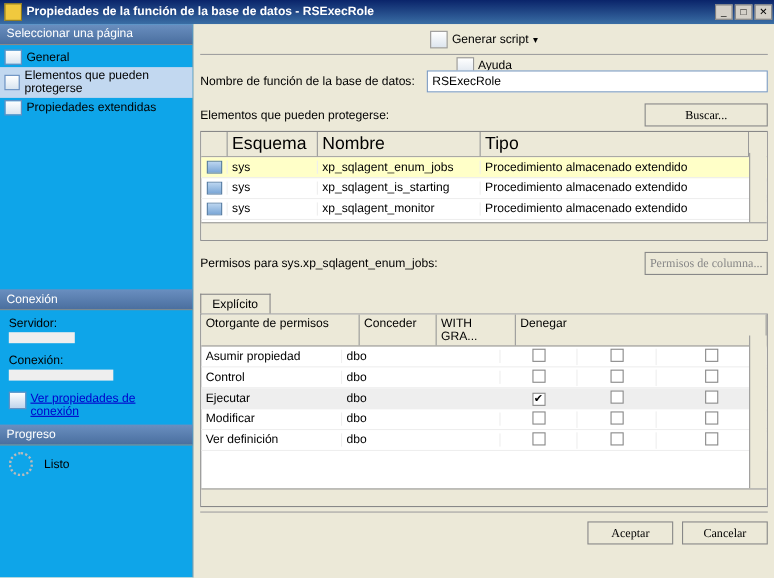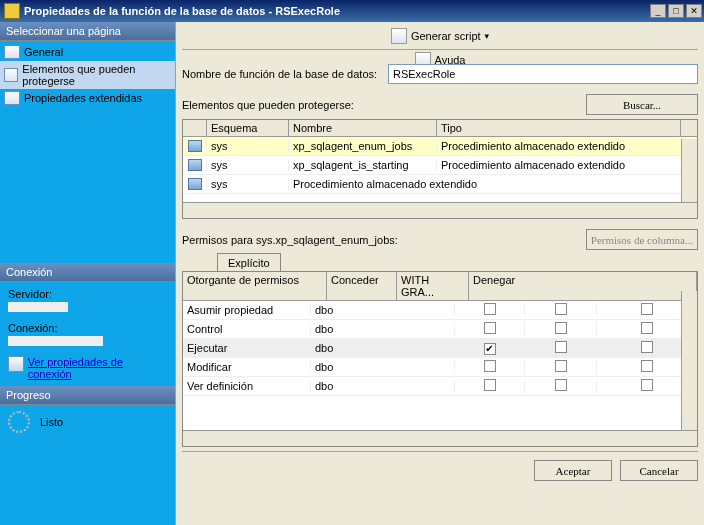--- a/index.html
+++ b/index.html
@@ -36,41 +36,41 @@
 .formrow { display: flex; align-items: center; margin: 6px 0 10px 0; }
 .formrow .flbl { width: 206px; }
 .formrow input { flex: 1; height: 20px; border: 1px solid #7a9ac0; padding: 0 4px; font-family: Liberation Sans, sans-serif; font-size: 11px; background: #fff; }
 
 .rowright { display: flex; justify-content: space-between; align-items: center; margin-bottom: 4px; }
 .btn { background: #ece9d8; border: 1px solid #888; padding: 2px 0; font-family: Tahoma; font-size: 11px; cursor: pointer; text-align: center; width: 112px; height: 21px; }
 .btn.disabled { color: #888; cursor: default; }
 
 .gridwrap { border: 1px solid #888; background: #fff; position: relative; height: 100px; }
 .grid-head { display: flex; background: #ece9d8; border-bottom: 1px solid #999; }
-.grid-head .gh { border-right: 1px solid #999; padding: 2px 4px; font-size: 11px; }
+.grid-head .gh { border-right: 1px solid #999; padding: 2px 4px; font-size: 16px; }
 .gh.c0 { width: 24px; }
 .gh.c1 { width: 82px; }
 .gh.c2 { width: 148px; }
 .gh.c3 { flex: 1; }
 .gh.cscroll { width: 16px; border-right: none; background: #ece9d8; }
 .grid-row { display: flex; border-bottom: 1px solid #eee; height: 19px; align-items: center; }
 .grid-row.sel { background: #ffffc8; }
 .grid-row .gc { border-right: 1px solid #eee; padding: 0 4px; font-size: 11px; overflow: hidden; white-space: nowrap; }
 .gc.c0 { width: 24px; display: flex; align-items: center; justify-content: center; }
 .gc.c1 { width: 82px; }
 .gc.c2 { width: 148px; }
 .gc.c3 { flex: 1; }
 .rowic { width: 14px; height: 12px; background: linear-gradient(#bcd6f0,#7aa6d6); border: 1px solid #5078a0; }
 .grid-hscroll { height: 16px; background: #ece9d8; border-top: 1px solid #999; position: absolute; bottom: 0; left: 0; right: 0; }
 .grid-vscroll { width: 16px; background: #ece9d8; border-left: 1px solid #999; position: absolute; top: 19px; bottom: 16px; right: 0; }
 
-.permlbl { margin: 10px 0 2px 0; display: flex; justify-content: space-between; align-items: center; }
+.permlbl { margin: 10px 0 16px 0; display: flex; justify-content: space-between; align-items: center; }
 
 .tabs { display: flex; }
-.tab { background: #ece9d8; border: 1px solid #888; border-bottom: none; padding: 3px 10px; font-size: 11px; cursor: pointer; position: relative; top: 1px; margin-left: 35px; }
+.tab { background: #ece9d8; border: 1px solid #888; border-bottom: none; padding: 3px 10px; font-size: 11px; cursor: pointer; position: relative; top: 1px; }
 .permgrid { border: 1px solid #888; background: #fff; height: 176px; position: relative; }
 .permgrid .grid-head .ph { border-right: 1px solid #999; padding: 2px 4px; font-size: 11px; }
 .ph.p0 { width: 128px; }
 .ph.p1 { width: 144px; }
 .ph.p2 { width: 70px; text-align: left; }
 .ph.p3 { width: 72px; }
 .ph.p4 { flex: 1; }
 .perm-row { display: flex; border-bottom: 1px solid #eee; height: 19px; align-items: center; }
 .perm-row.sel { background: #eee; }
 .perm-row .pc { border-right: 1px solid #eee; padding: 0 4px; font-size: 11px; }
@@ -177,20 +177,21 @@
             </div>
             <div class="gc c1">sys</div>
             <div class="gc c2">xp_sqlagent_is_starting</div>
             <div class="gc c3">Procedimiento almacenado extendido</div>
           </div>
           <div class="grid-row">
             <div class="gc c0">
               <div class="rowic"></div>
             </div>
             <div class="gc c1">sys</div>
+            <div class="gc c2">xp_sqlagent_monitor</div>
             <div class="gc c3">Procedimiento almacenado extendido</div>
           </div>
         </div>
       <div class="grid-vscroll"></div>
       <div class="grid-hscroll"></div>
     </div>
 
     <div class="permlbl">
       <span>Permisos para sys.xp_sqlagent_enum_jobs:</span>
       <button class="btn disabled">Permisos de columna...</button>

